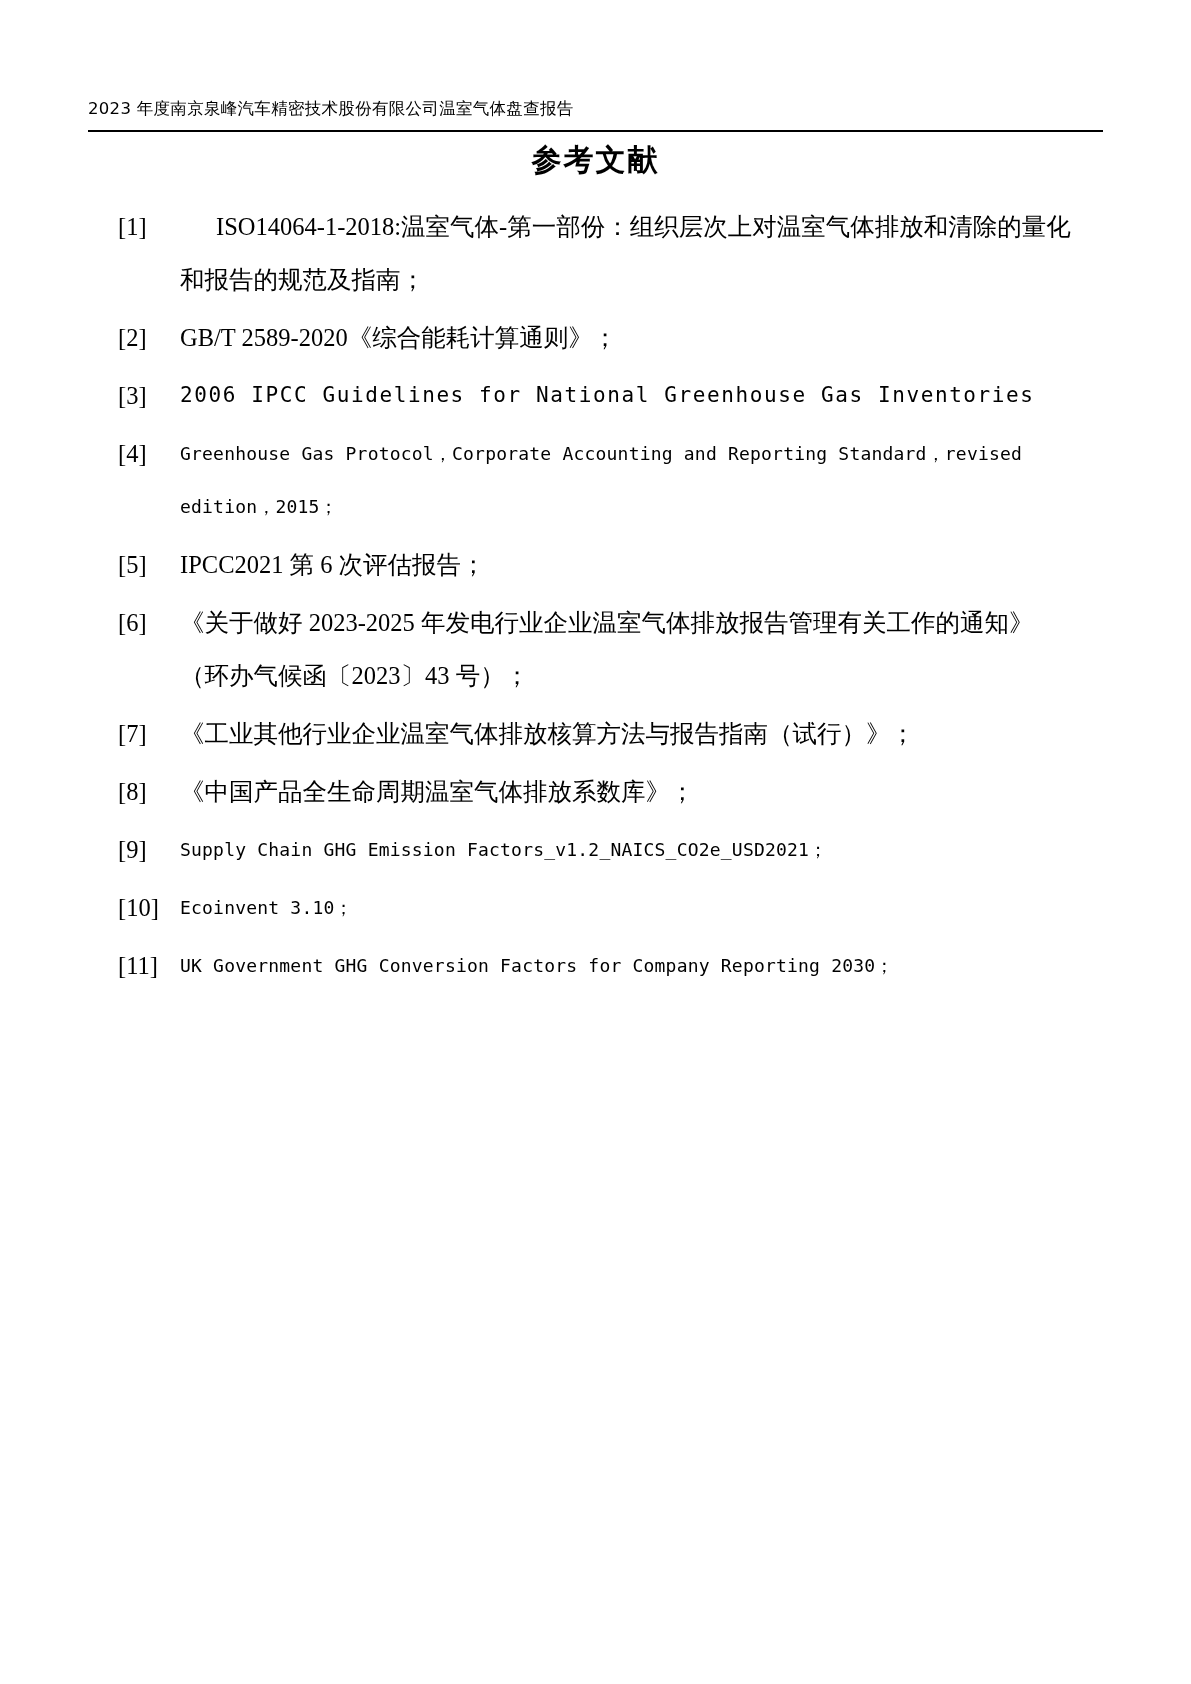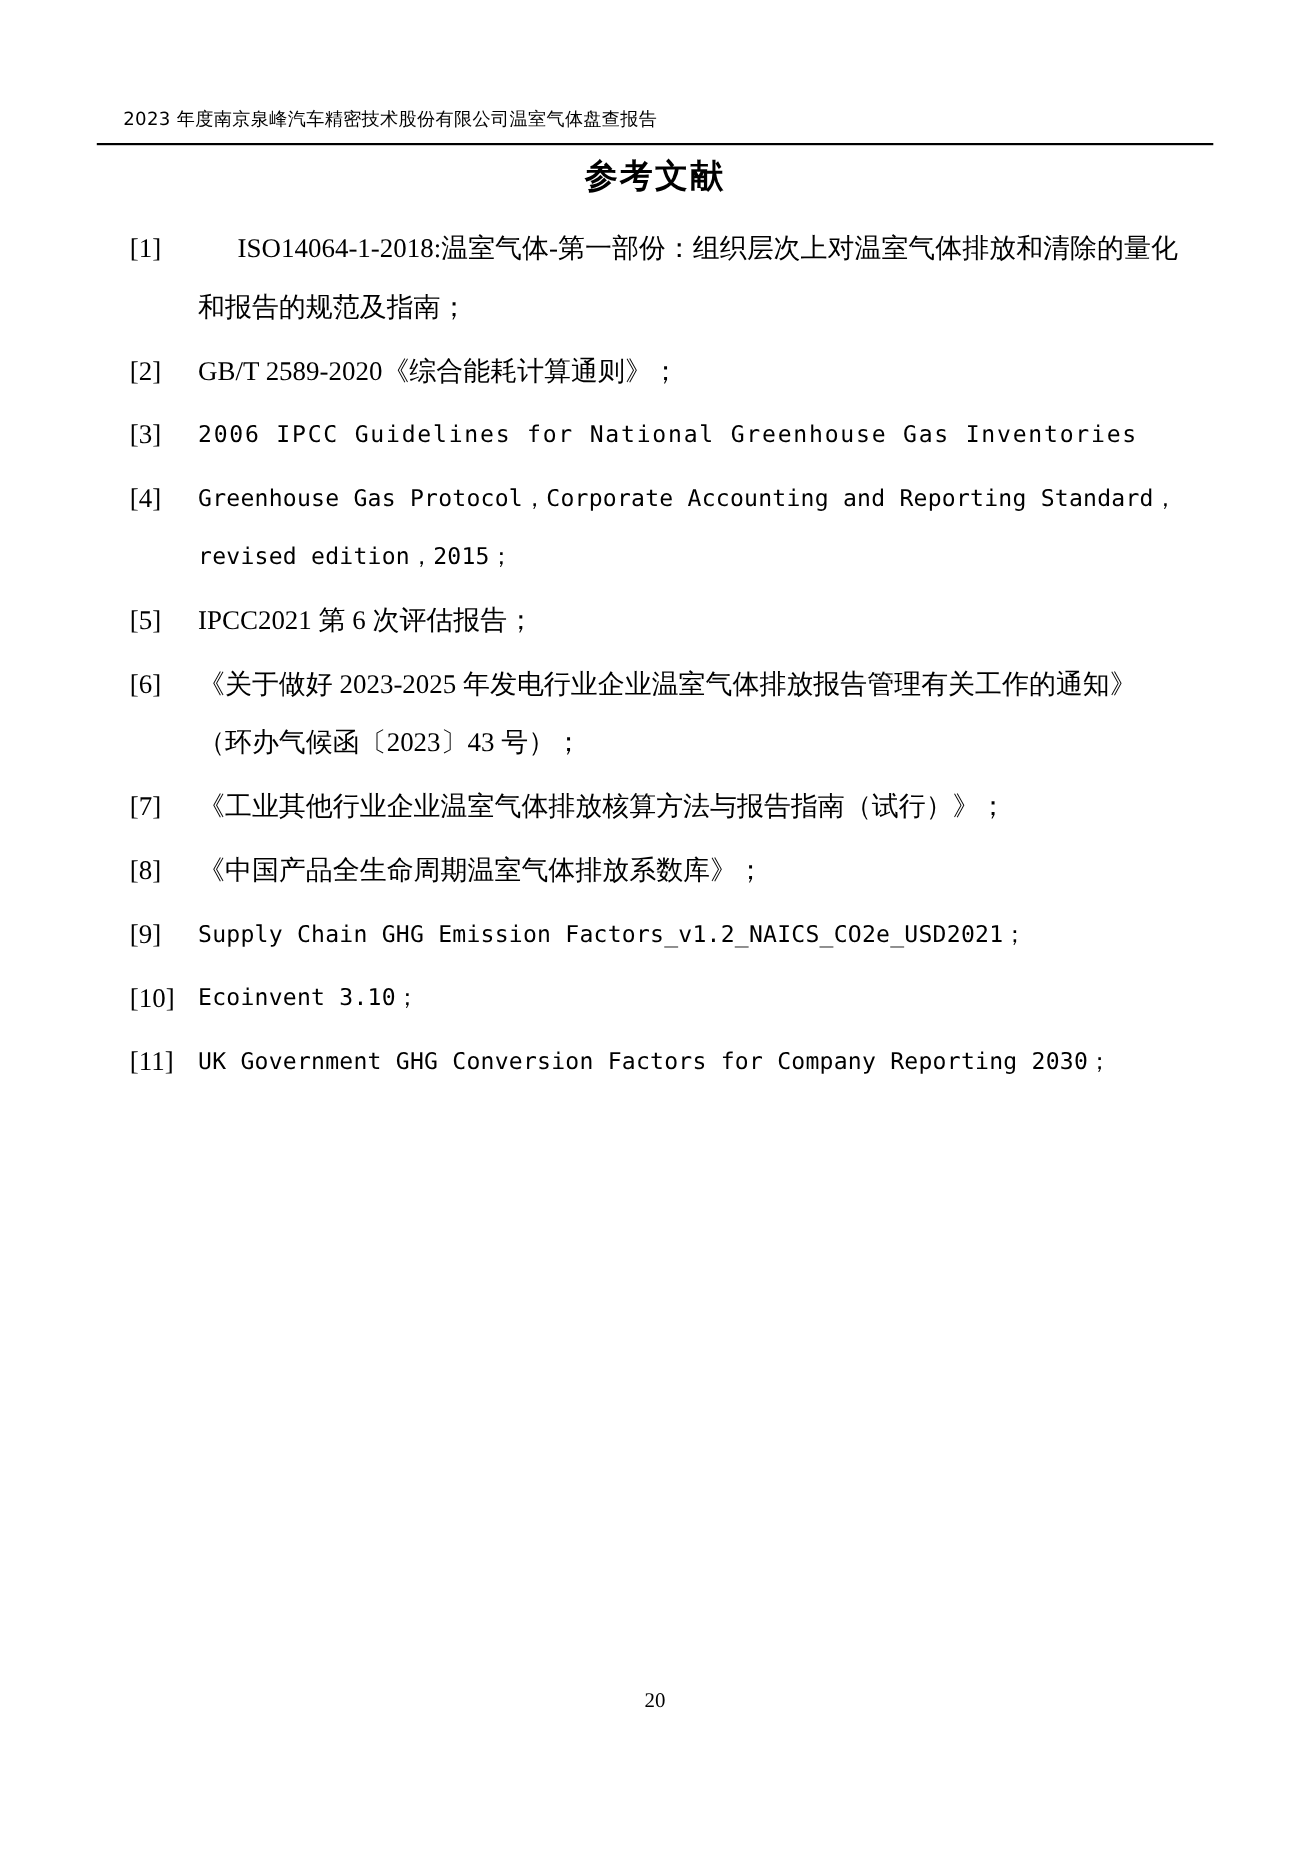--- a/index.html
+++ b/index.html
@@ -28,21 +28,20 @@
   }
   .header-title {
     position: absolute;
     left: 0;
     top: 10px;
     font-family: "DejaVu Sans", sans-serif;
     font-size: 16.5px;
     letter-spacing: 0.3px;
     color: #000000;
     white-space: nowrap;
-    margin-left: 24px;
   }
   .logo {
     position: absolute;
     right: 0;
     top: -18px;
     width: 218px;
     height: 60px;
     text-align: right;
   }
   .logo-main {
@@ -110,21 +109,21 @@
     white-space: nowrap;
   }
   .ref-text {
     flex: 1 1 auto;
     font-size: 24.5px;
     line-height: 53px;
   }
   
   .mono .ref-text {
     font-family: "DejaVu Sans Mono", monospace;
-    font-size: 21px;
+    font-size: 18px;
     letter-spacing: 0.2px;
   }
   .mono-wide .ref-text {
     font-family: "DejaVu Sans Mono", monospace;
     font-size: 21px;
     letter-spacing: 1.6px;
   }
   .cjk .ref-text {
     font-family: Liberation Serif, serif;
   }
@@ -209,15 +208,14 @@
     </div>
 
     <div class="ref-item mono">
       <div class="ref-num">[11]</div>
       <div class="ref-text">UK Government GHG Conversion Factors for Company Reporting 2030；</div>
     </div>
 
 
   </div>
 
-  <div class="page-number">20</div>
 
 </div>
 
 </body></html>

